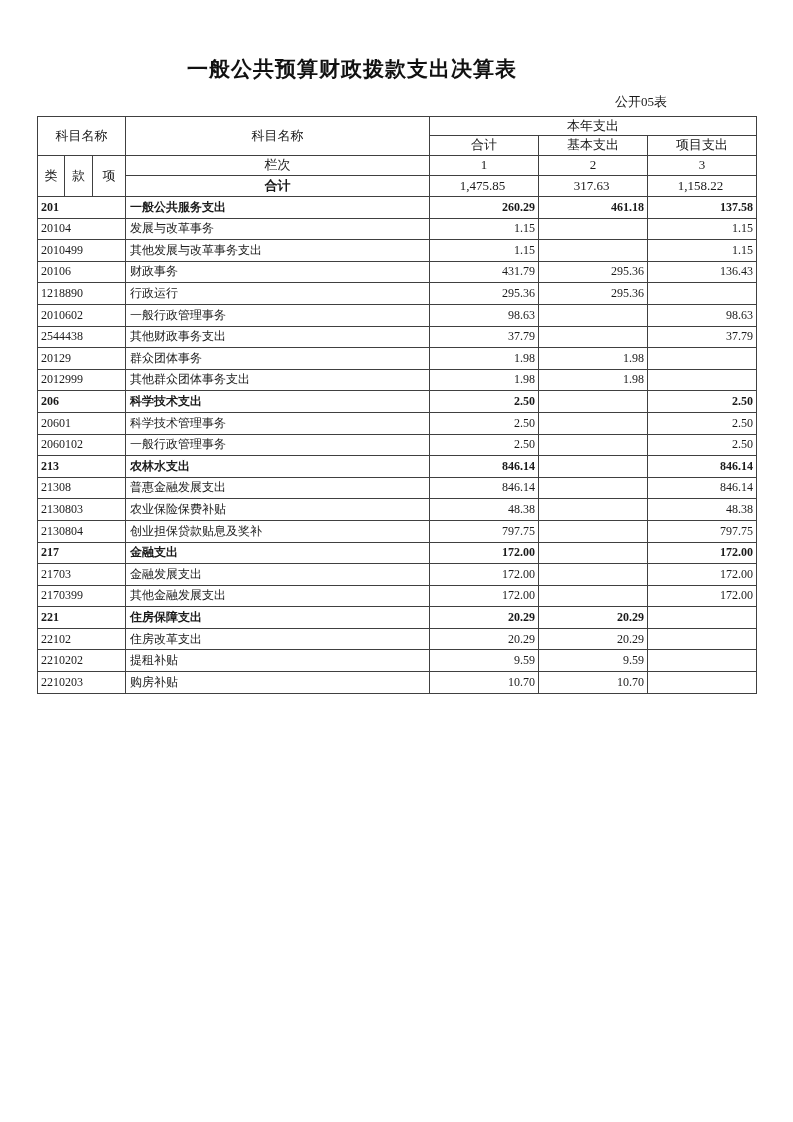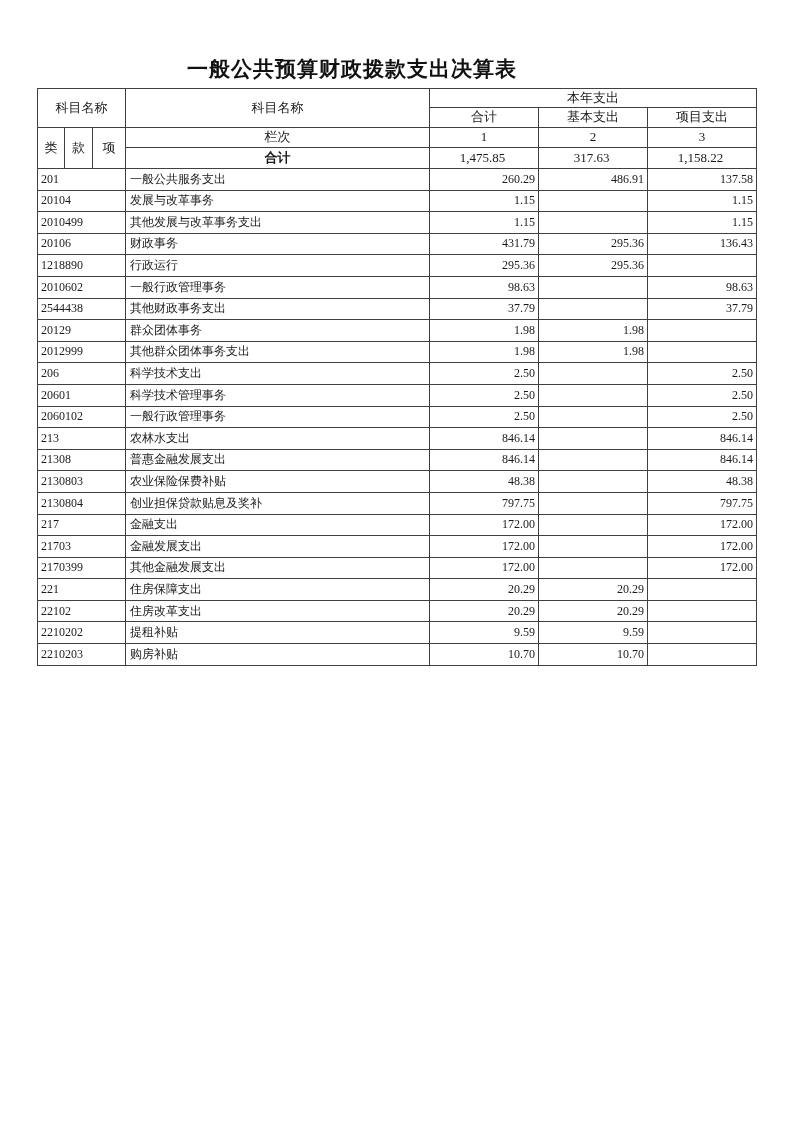--- a/index.html
+++ b/index.html
@@ -58,35 +58,36 @@
   .fin-table thead td { font-size: 13px; text-align: center; }
   tr.hrow1 { height: 19px; }
   tr.hrow2 { height: 20px; }
   tr.hrow3 { height: 20px; }
   tr.hrow4 { height: 21px; }
   .fin-table tbody tr { height: 21.6px; }
   td.cell-code { text-align: left; padding-left: 3px; font-size: 12px; }
   td.cell-name { text-align: left; padding-left: 4px; }
   td.cell-num  { text-align: right; padding-right: 3px; }
   td.hd-total-label { font-weight: bold; }
-  tr.bold td { font-weight: normal; }
+  tr.bold td { font-weight: bold; }
   .footnote {
     margin-top: 5px;
     padding-left: 23px;
     font-size: 13px;
     line-height: 16px;
   }
 </style>
 </head>
 <body>
 
 <div class="sheet">
 
   <div class="doc-title">一般公共预算财政拨款支出决算表</div>
 
+  <div class="sheet-label">公开05表</div>
 
 
   <table class="fin-table">
     <colgroup>
       <col style="width:27px">
         <col style="width:28px">
         <col style="width:33px">
       <col style="width:304px">
       <col style="width:109px">
         <col style="width:109px">
@@ -117,21 +118,21 @@
         <td class="cell-num">1,475.85</td>
         <td class="cell-num">317.63</td>
         <td class="cell-num">1,158.22</td>
       </tr>
     </thead>
     <tbody>
         <tr class="bold">
       <td colspan="3" class="cell-code">201</td>
       <td class="cell-name">一般公共服务支出</td>
       <td class="cell-num">260.29</td>
-      <td class="cell-num">486.91</td>
+      <td class="cell-num">461.18</td>
       <td class="cell-num">137.58</td>
     </tr>
         <tr>
       <td colspan="3" class="cell-code">20104</td>
       <td class="cell-name">发展与改革事务</td>
       <td class="cell-num">1.15</td>
       <td class="cell-num"></td>
       <td class="cell-num">1.15</td>
     </tr>
         <tr>

